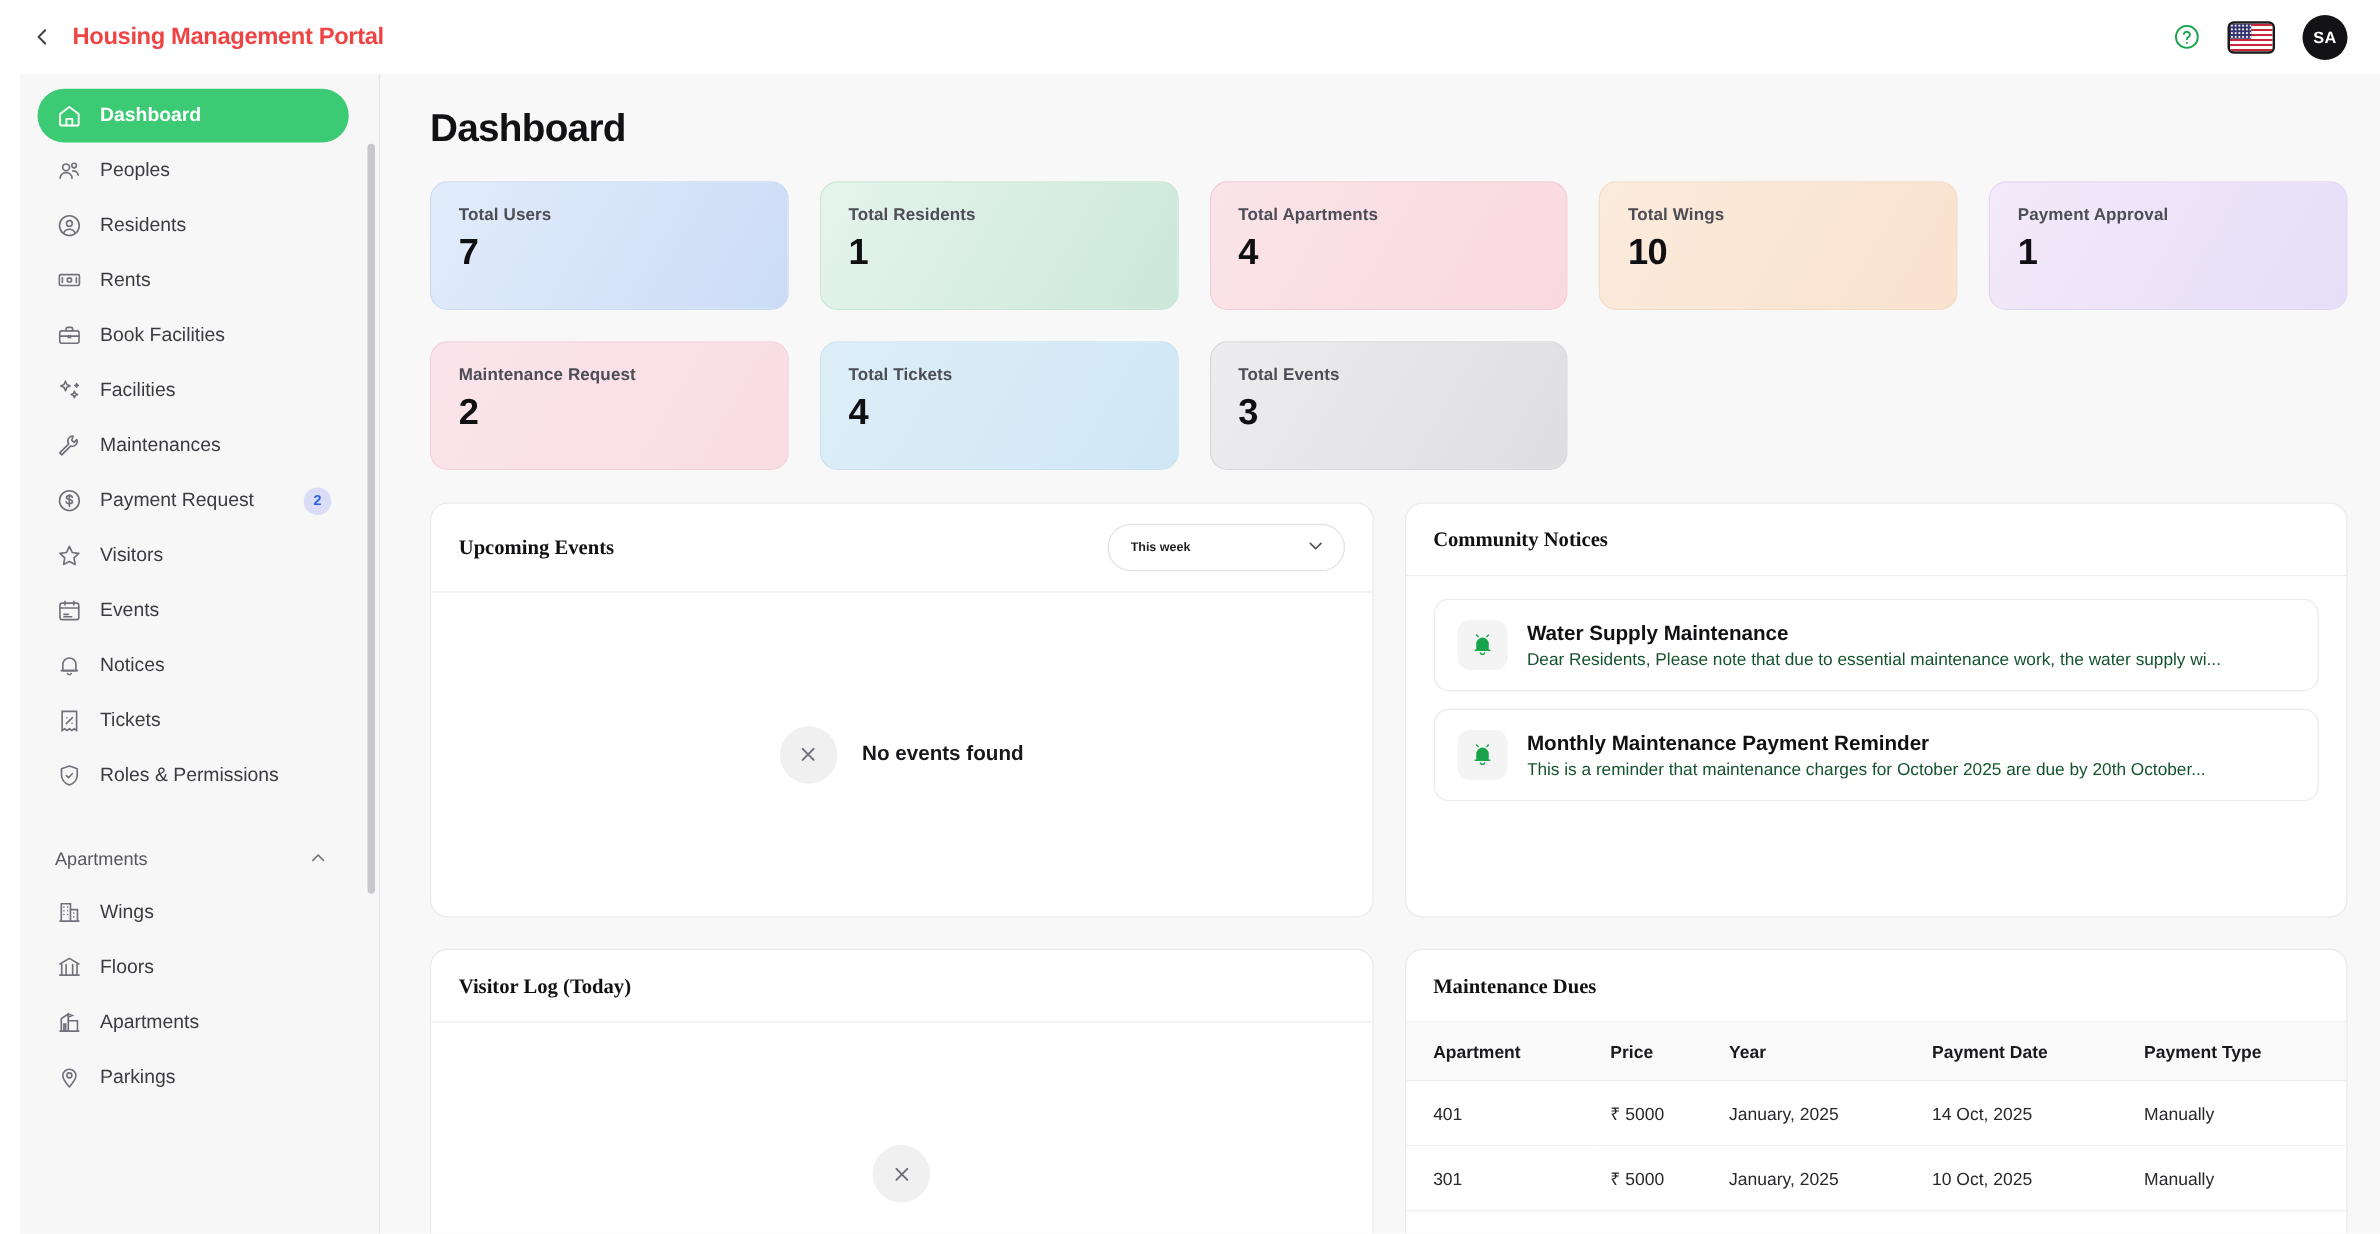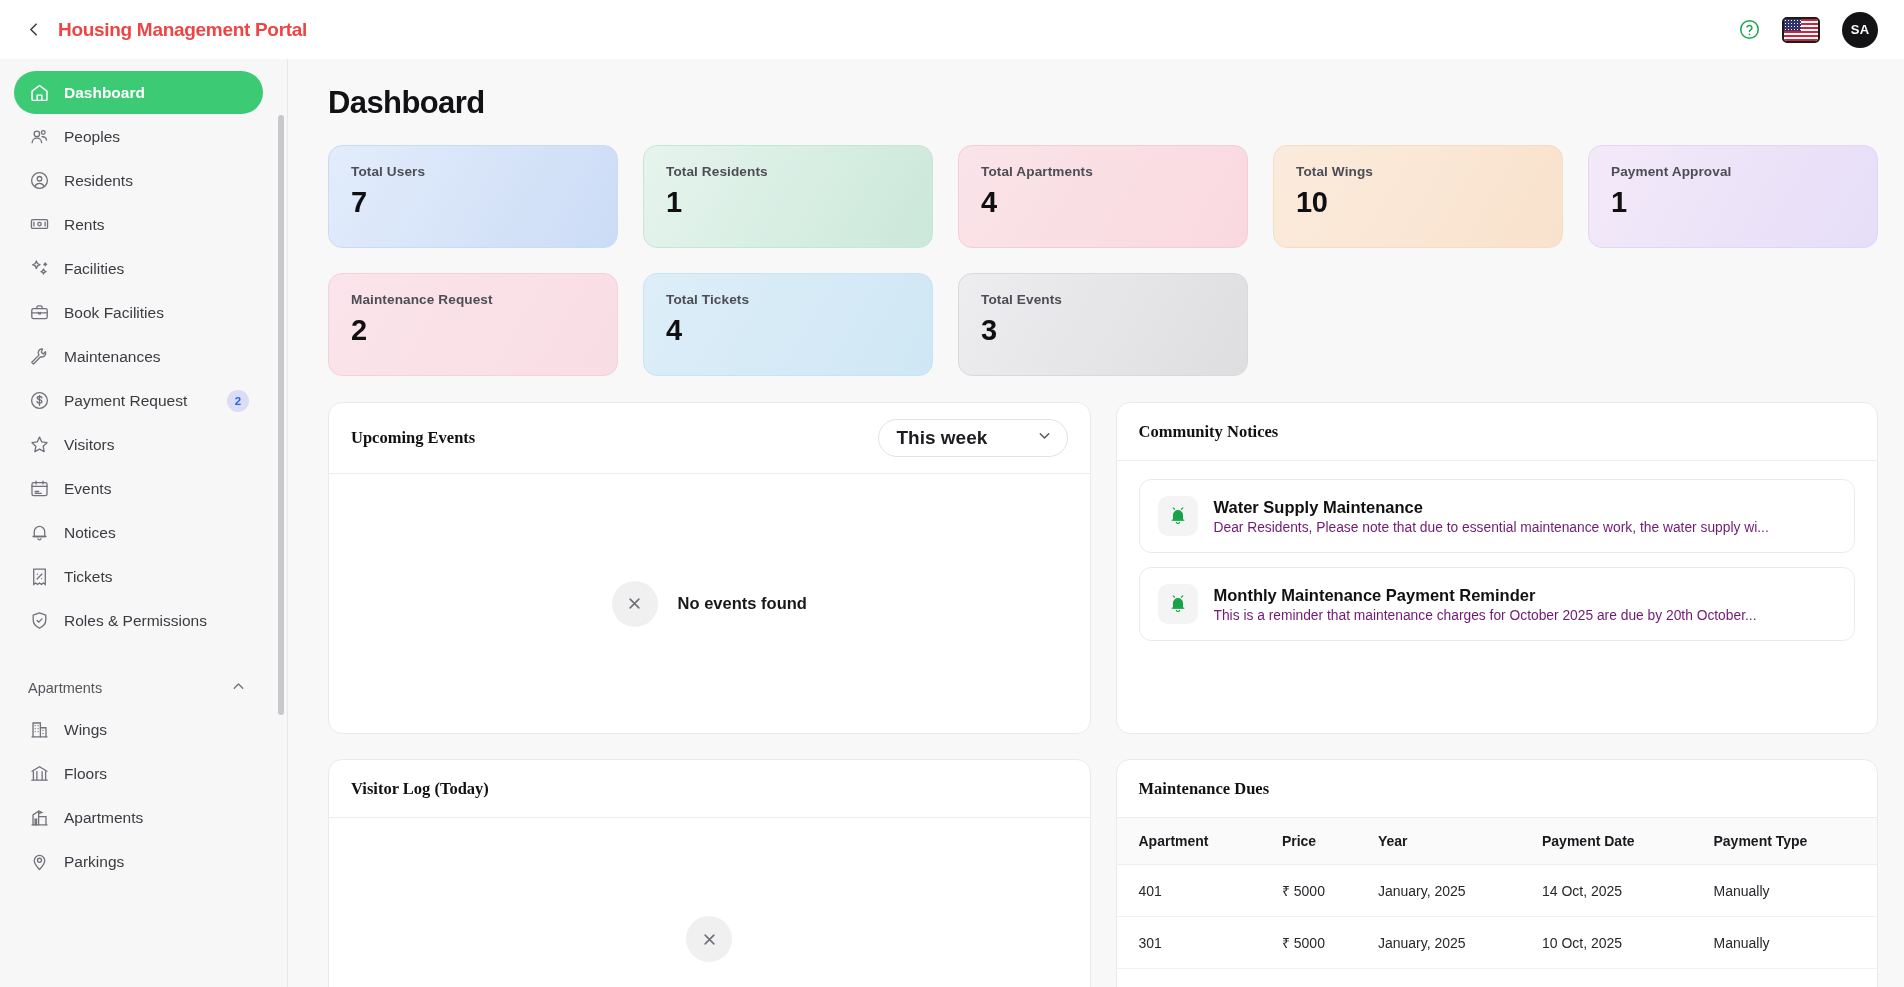--- a/index.html
+++ b/index.html
@@ -50,21 +50,21 @@
   }
   .avatar {
     width: 36px; height: 36px; border-radius: 50%;
     background: #131316; color: #fff;
     font-size: 13px; font-weight: bold;
     display: flex; align-items: center; justify-content: center;
     cursor: pointer; letter-spacing: .3px;
   }
 
   
-  .body-split { flex: 1 1 auto; display: flex; min-height: 0; }
+  .body-split { flex: 1 1 auto; display: flex; min-height: 0; padding-left: 16px; }
 
   
   .sidebar {
     width: 288px; flex: 0 0 288px;
     background: #f7f7f8;
     border-right: 1px solid #e7e7ea;
     position: relative;
     padding: 12px 0 0 0;
     overflow: hidden;
   }
@@ -143,21 +143,21 @@
     min-height: 58px;
   }
   .panel-title { font-size: 16.5px; font-weight: bold; color: #111114; font-family: Liberation Serif, serif; }
   .panel-head.tall { min-height: 66px; }
   .select-pill {
     margin-left: auto;
     display: flex; align-items: center; gap: 14px;
     height: 38px; padding: 0 14px 0 18px;
     border: 1px solid #e2e2e6; border-radius: 20px;
     background: #fff; cursor: pointer;
-    font-size: 19px; font-weight: bold; color: #1d1d21;
+    font-size: 10px; font-weight: bold; color: #1d1d21;
     min-width: 190px;
   }
   .select-pill .chev { margin-left: auto; color: #52525b; }
 
   .empty-state {
     display: flex; flex-direction: row; align-items: center; justify-content: center;
     gap: 20px; color: #18181b;
   }
   .empty-circle {
     width: 46px; height: 46px; border-radius: 50%;
@@ -174,21 +174,21 @@
     border: 1px solid #eaeaed; border-radius: 12px;
     padding: 16px 18px; background: #fff; cursor: pointer;
   }
   .notice-ico {
     width: 40px; height: 40px; flex: 0 0 40px; border-radius: 10px;
     background: #f4f4f5; display: flex; align-items: center; justify-content: center;
   }
   .notice-body { min-width: 0; }
   .notice-title { font-size: 16.5px; font-weight: bold; color: #111114; margin-bottom: 3px; }
   .notice-desc {
-    font-size: 13.8px; color: #701a75;
+    font-size: 13.8px; color: #14532d;
     white-space: nowrap; overflow: hidden; text-overflow: ellipsis;
     max-width: 600px;
   }
 
   
   table { width: 100%; border-collapse: collapse; }
   thead th {
     text-align: left; font-size: 14px; font-weight: bold; color: #1a1a1e;
     padding: 15px 10px; background: #fafafa;
     border-bottom: 1px solid #eeeef0;
@@ -275,39 +275,39 @@
                 <rect x="2.8" y="6.5" width="18.4" height="10" rx="1.4"></rect>
                 <circle cx="12" cy="11.5" r="2"></circle>
                 <path d="M5.6 9.4v4.2M18.4 9.4v4.2"></path>
               </svg>
             </span>
           <span class="nav-label">Rents</span>
         </div>
 
         <div class="nav-item">
           <span class="nico">
+              <svg viewBox="0 0 24 24" fill="none" stroke="#71717a" stroke-width="1.5" stroke-linecap="round">
+                <rect x="3.2" y="7.6" width="17.6" height="11.4" rx="1.8"></rect>
+                <path d="M9 7.4V6a1.6 1.6 0 0 1 1.6-1.6h2.8A1.6 1.6 0 0 1 15 6v1.4"></path>
+                <path d="M3.2 12.4h17.6"></path>
+                <path d="M11 12v1.6h2V12"></path>
+              </svg>
+            </span>
+          <span class="nav-label">Book Facilities</span>
+        </div>
+
+        <div class="nav-item">
+          <span class="nico">
               <svg viewBox="0 0 24 24" fill="none" stroke="#71717a" stroke-width="1.5" stroke-linecap="round" stroke-linejoin="round">
                 <path d="M8.4 3.4l1.3 3 3 1.3-3 1.3-1.3 3-1.3-3-3-1.3 3-1.3z"></path>
                 <path d="M16.6 12.6l.9 2 2 .9-2 .9-.9 2-.9-2-2-.9 2-.9z"></path>
                 <path d="M18.6 5.6l.5 1.1 1.1.5-1.1.5-.5 1.1-.5-1.1-1.1-.5 1.1-.5z"></path>
               </svg>
             </span>
           <span class="nav-label">Facilities</span>
-        </div>
-
-        <div class="nav-item">
-          <span class="nico">
-              <svg viewBox="0 0 24 24" fill="none" stroke="#71717a" stroke-width="1.5" stroke-linecap="round">
-                <rect x="3.2" y="7.6" width="17.6" height="11.4" rx="1.8"></rect>
-                <path d="M9 7.4V6a1.6 1.6 0 0 1 1.6-1.6h2.8A1.6 1.6 0 0 1 15 6v1.4"></path>
-                <path d="M3.2 12.4h17.6"></path>
-                <path d="M11 12v1.6h2V12"></path>
-              </svg>
-            </span>
-          <span class="nav-label">Book Facilities</span>
         </div>
 
         <div class="nav-item">
           <span class="nico">
               <svg viewBox="0 0 24 24" fill="none" stroke="#71717a" stroke-width="1.5" stroke-linecap="round" stroke-linejoin="round">
                 <path d="M15.4 3.4a4.4 4.4 0 0 0-4 7l-8.2 8.2 1.9 1.9 8.2-8.2a4.4 4.4 0 0 0 5.5-5.8l-2.6 2.6-2.1-2.1z"></path>
               </svg>
             </span>
           <span class="nav-label">Maintenances</span>
         </div>

